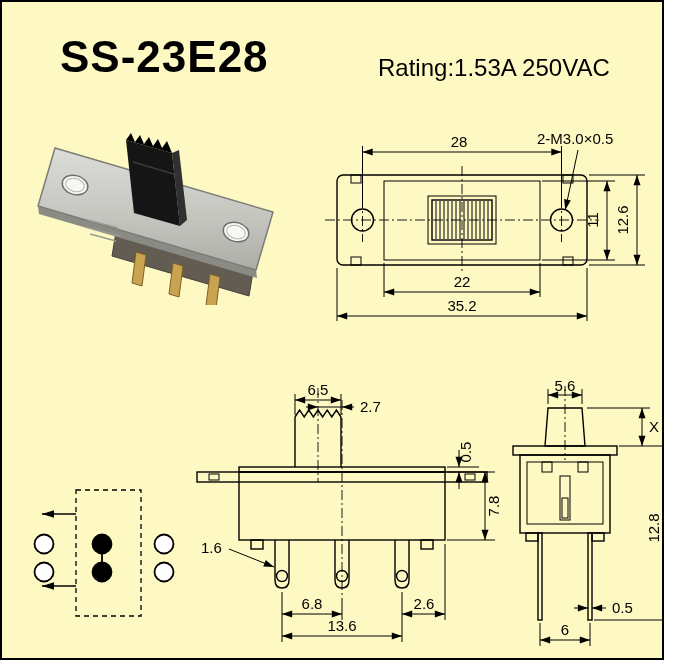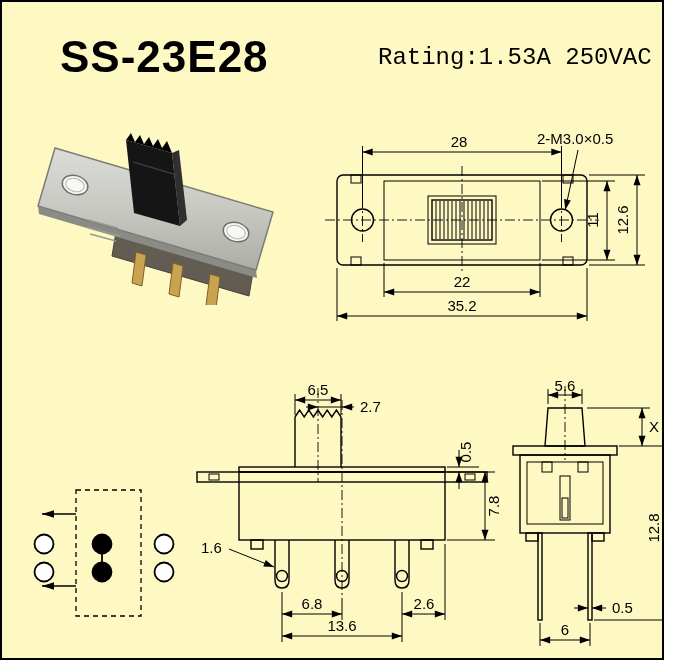--- a/index.html
+++ b/index.html
@@ -2,21 +2,21 @@
 <html><head>
 <meta charset="utf-8">
 <style>
   * { margin:0; padding:0; box-sizing:border-box; }
   body { background:#fff; font-family:"Liberation Sans", sans-serif; }
   .sheet { position:relative; width:664px; height:660px; background:#fef9c3;
            border:2px solid #000; overflow:hidden; }
   .abs { position:absolute; }
   .title { left:58px; top:30px; font-size:44px; font-weight:bold;
            letter-spacing:1px; color:#000; }
-  .rating { left:376px; top:42px; font-size:24px; color:#000;font-family:Liberation Mono, monospace; }
+  .rating { left:376px; top:52px; font-size:24px; color:#000; }
   svg text { font-family:"Liberation Sans", sans-serif; font-size:15px;
              fill:#000; stroke:none; }
   .ln   { fill:none; stroke:#000; stroke-width:1.4; }
   .thin { fill:none; stroke:#000; stroke-width:1; }
   .cl   { fill:none; stroke:#000; stroke-width:0.9; stroke-dasharray:10 3 2 3; }
   .dsh  { fill:none; stroke:#000; stroke-width:1.3; stroke-dasharray:5 4; }
   .dim  { fill:none; stroke:#000; stroke-width:1; }
 </style>
 </head>
 <body>

